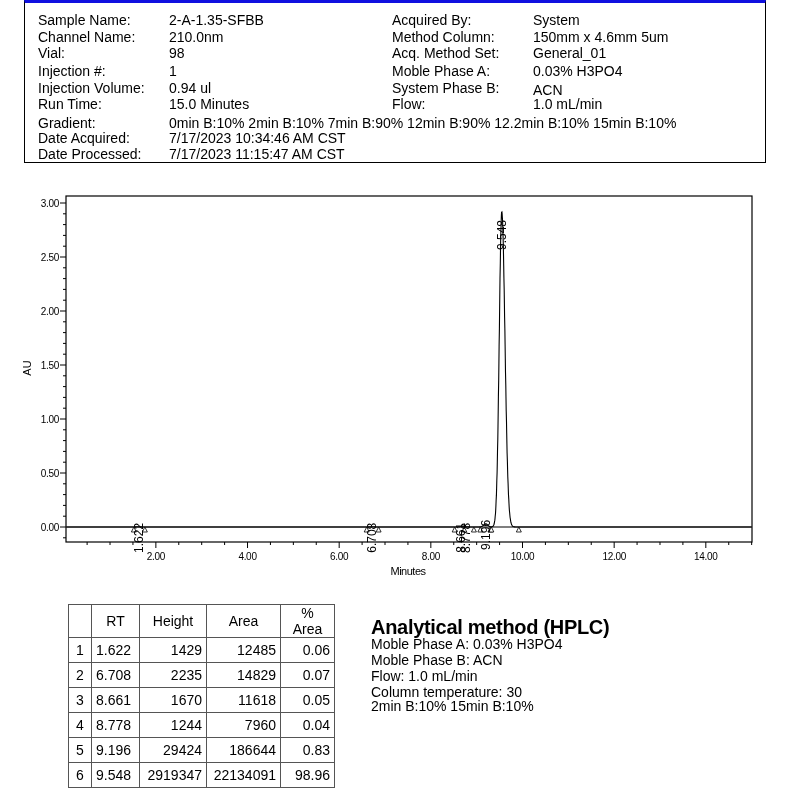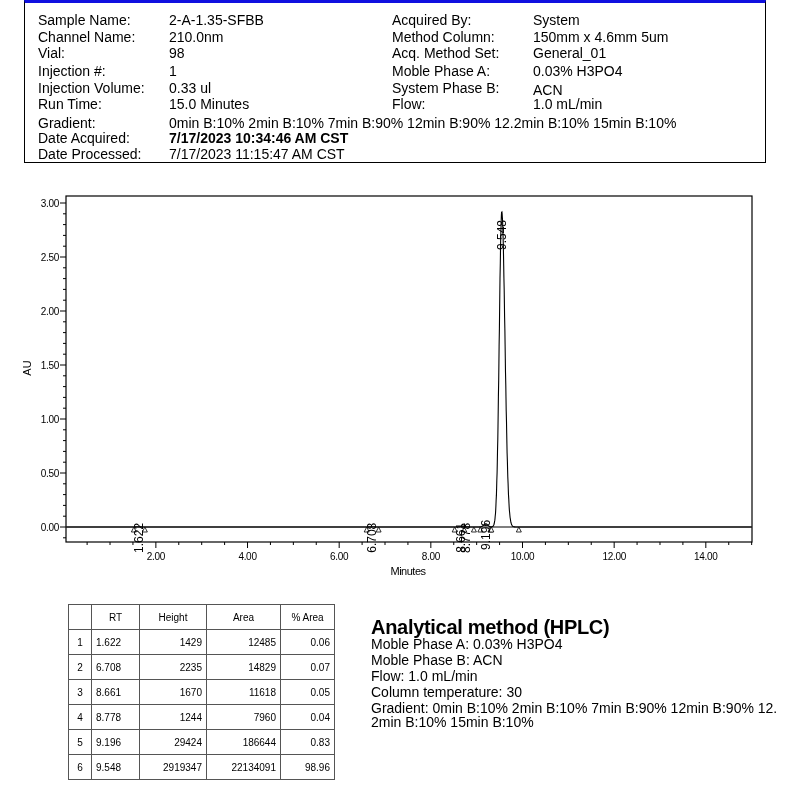--- a/index.html
+++ b/index.html
@@ -5,21 +5,21 @@
   html, body { margin: 0; padding: 0; background: #ffffff; }
   body { width: 798px; height: 796px; position: relative; overflow: hidden;
          font-family: "Liberation Sans", sans-serif; color: #000; }
   #header-box { position: absolute; left: 24px; top: 0; width: 742px; height: 163px;
                 border: 1.5px solid #000; border-top: 3px solid #1010e0; box-sizing: border-box; padding-left: 17px; }
   .hrow { position: absolute; font-size: 14px; line-height: 16px; white-space: nowrap; }
   .hlabel { position: absolute; white-space: nowrap; }
   .hval { position: absolute; white-space: nowrap; }
   #chart-svg { position: absolute; left: 0; top: 180px; }
   #peak-table { position: absolute; left: 68px; top: 604px; border-collapse: collapse;
-                font-size: 10px; padding-left: 36px; }
+                font-size: 14px; padding-left: 36px; }
   #peak-table td, #peak-table th { border: 1.5px solid #555; padding: 0 4px; height: 24px;
                 font-weight: normal; }
   #peak-table th { text-align: center; }
   #peak-table td.num { text-align: right; }
   #peak-table td.idx { text-align: center; padding: 0 3px; }
   #peak-table td.rt { text-align: left; }
   #method-box { position: absolute; left: 371px; top: 619px; font-size: 14px; line-height: 16px; }
   #method-title { font-weight: bold; font-size: 20px; letter-spacing: -0.3px; margin-bottom: 1px; }
   #method-box .line { white-space: nowrap; }
 </style>
@@ -39,21 +39,21 @@
   <div class="hrow" style="left:13px; top:42px;">
       <span class="hlabel">Vial:</span>
       <span class="hval" style="left:131px;">98</span>
     </div>
   <div class="hrow" style="left:13px; top:60px;">
       <span class="hlabel">Injection #:</span>
       <span class="hval" style="left:131px;">1</span>
     </div>
   <div class="hrow" style="left:13px; top:77px;">
       <span class="hlabel">Injection Volume:</span>
-      <span class="hval" style="left:131px;">0.33 ul</span>
+      <span class="hval" style="left:131px;">0.94 ul</span>
     </div>
   <div class="hrow" style="left:13px; top:93px;">
       <span class="hlabel">Run Time:</span>
       <span class="hval" style="left:131px;">15.0 Minutes</span>
     </div>
 
   <div class="hrow" style="left:367px; top:9px;">
       <span class="hlabel">Acquired By:</span>
       <span class="hval" style="left:141px;">System</span>
     </div>
@@ -77,21 +77,21 @@
       <span class="hlabel">Flow:</span>
       <span class="hval" style="left:141px;">1.0 mL/min</span>
     </div>
 
   <div class="hrow" style="left:13px; top:112px;">
       <span class="hlabel">Gradient:</span>
       <span class="hval" style="left:131px;">0min B:10% 2min B:10% 7min B:90% 12min B:90% 12.2min B:10% 15min B:10%</span>
     </div>
   <div class="hrow" style="left:13px; top:127px;">
       <span class="hlabel">Date Acquired:</span>
-      <span class="hval" style="left:131px;font-weight:bold;">7/17/2023 10:34:46 AM CST</span>
+      <span class="hval" style="left:131px;">7/17/2023 10:34:46 AM CST</span>
     </div>
   <div class="hrow" style="left:13px; top:143px;">
       <span class="hlabel">Date Processed:</span>
       <span class="hval" style="left:131px;">7/17/2023 11:15:47 AM CST</span>
     </div>
 </div>
 
 <svg id="chart-svg" width="798" height="410">
   <rect id="plot-frame" fill="none" stroke="#000" stroke-width="1.2" x="66" y="16" width="686" height="346"></rect>
   <g id="y-axis">
@@ -256,15 +256,14 @@
       </tr>
     </tbody>
 </table>
 
 <div id="method-box">
   <div id="method-title">Analytical method (HPLC)</div>
   <div class="line">Moble Phase A: 0.03% H3PO4</div>
   <div class="line">Moble Phase B: ACN</div>
   <div class="line">Flow: 1.0 mL/min</div>
   <div class="line">Column temperature: 30</div>
-  <div class="line">Gradient: 0min B:10% 2min B:10% 7min B:90% 12min B:90% 12.</div>
   <div class="line" style="line-height:13px;">2min B:10% 15min B:10%</div>
 </div>
 
 </body></html>

